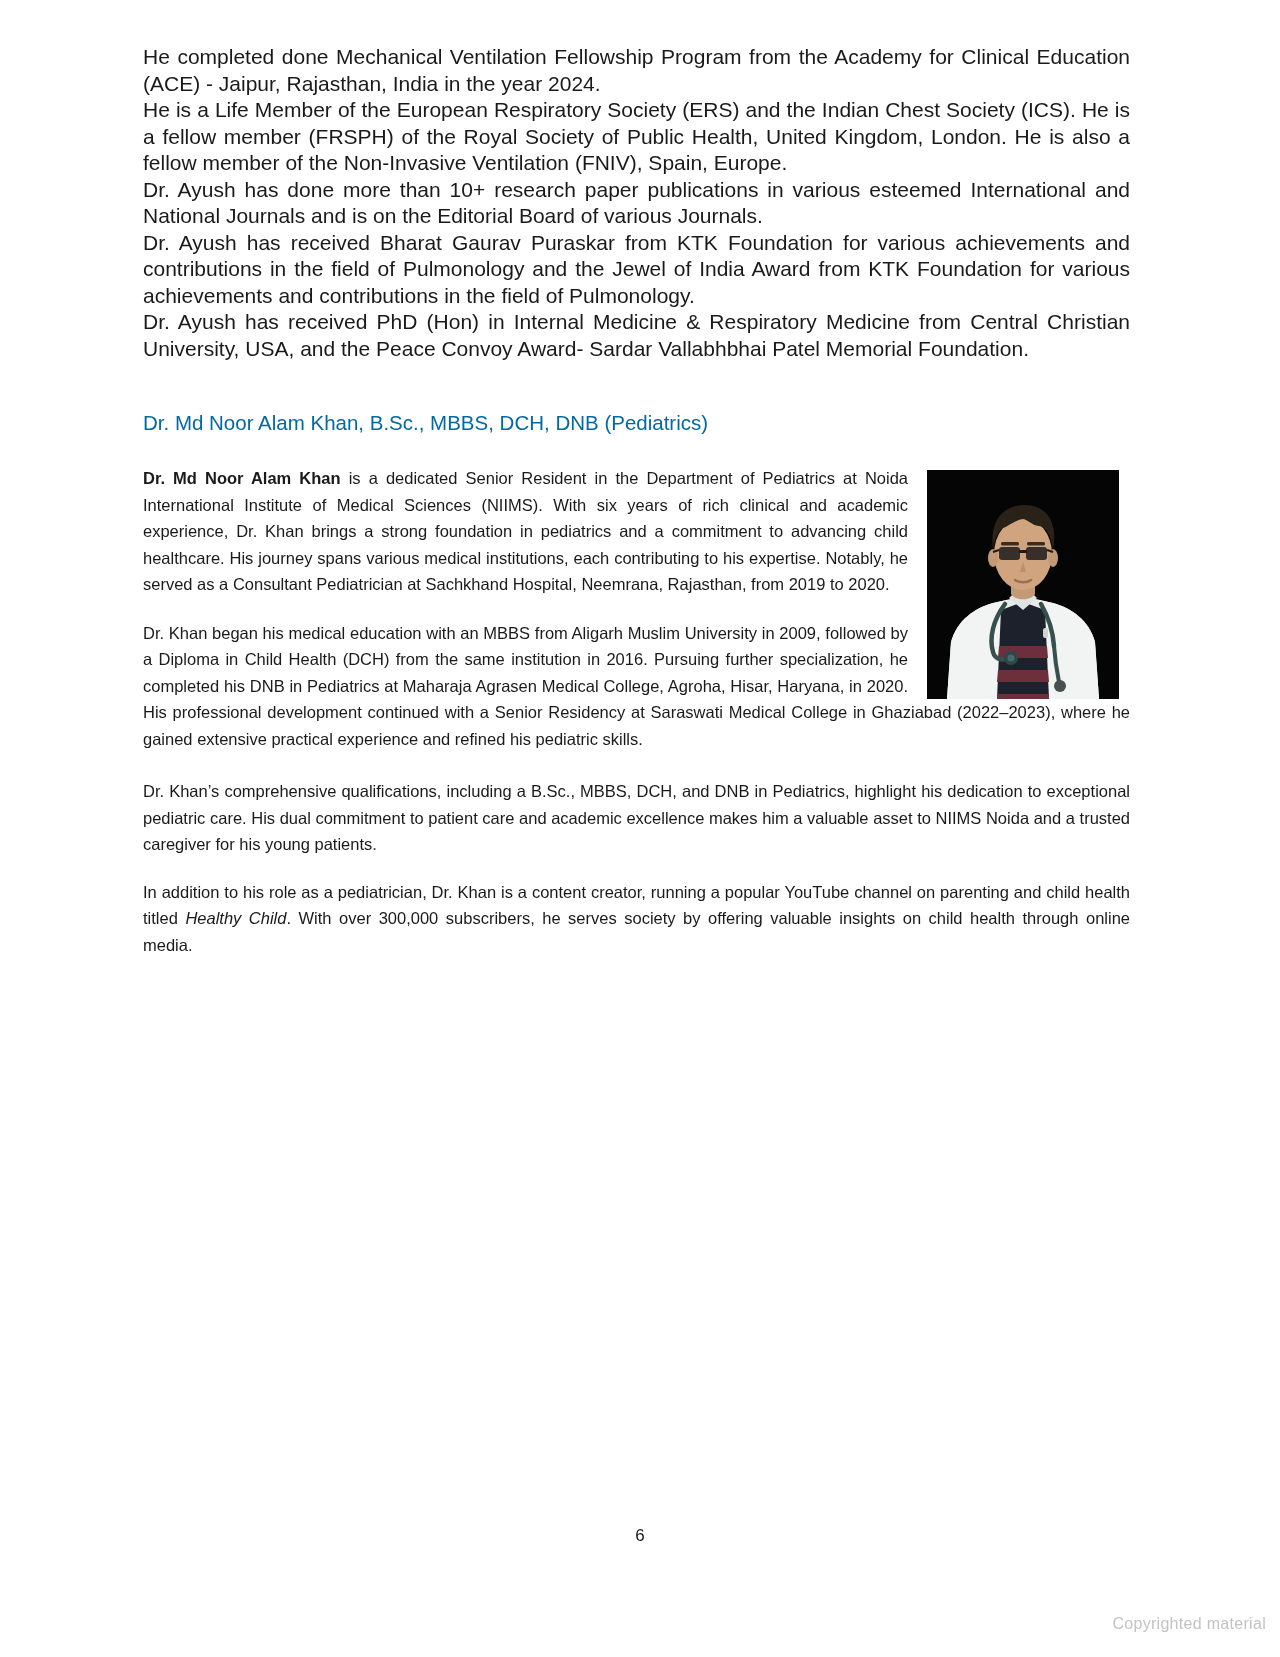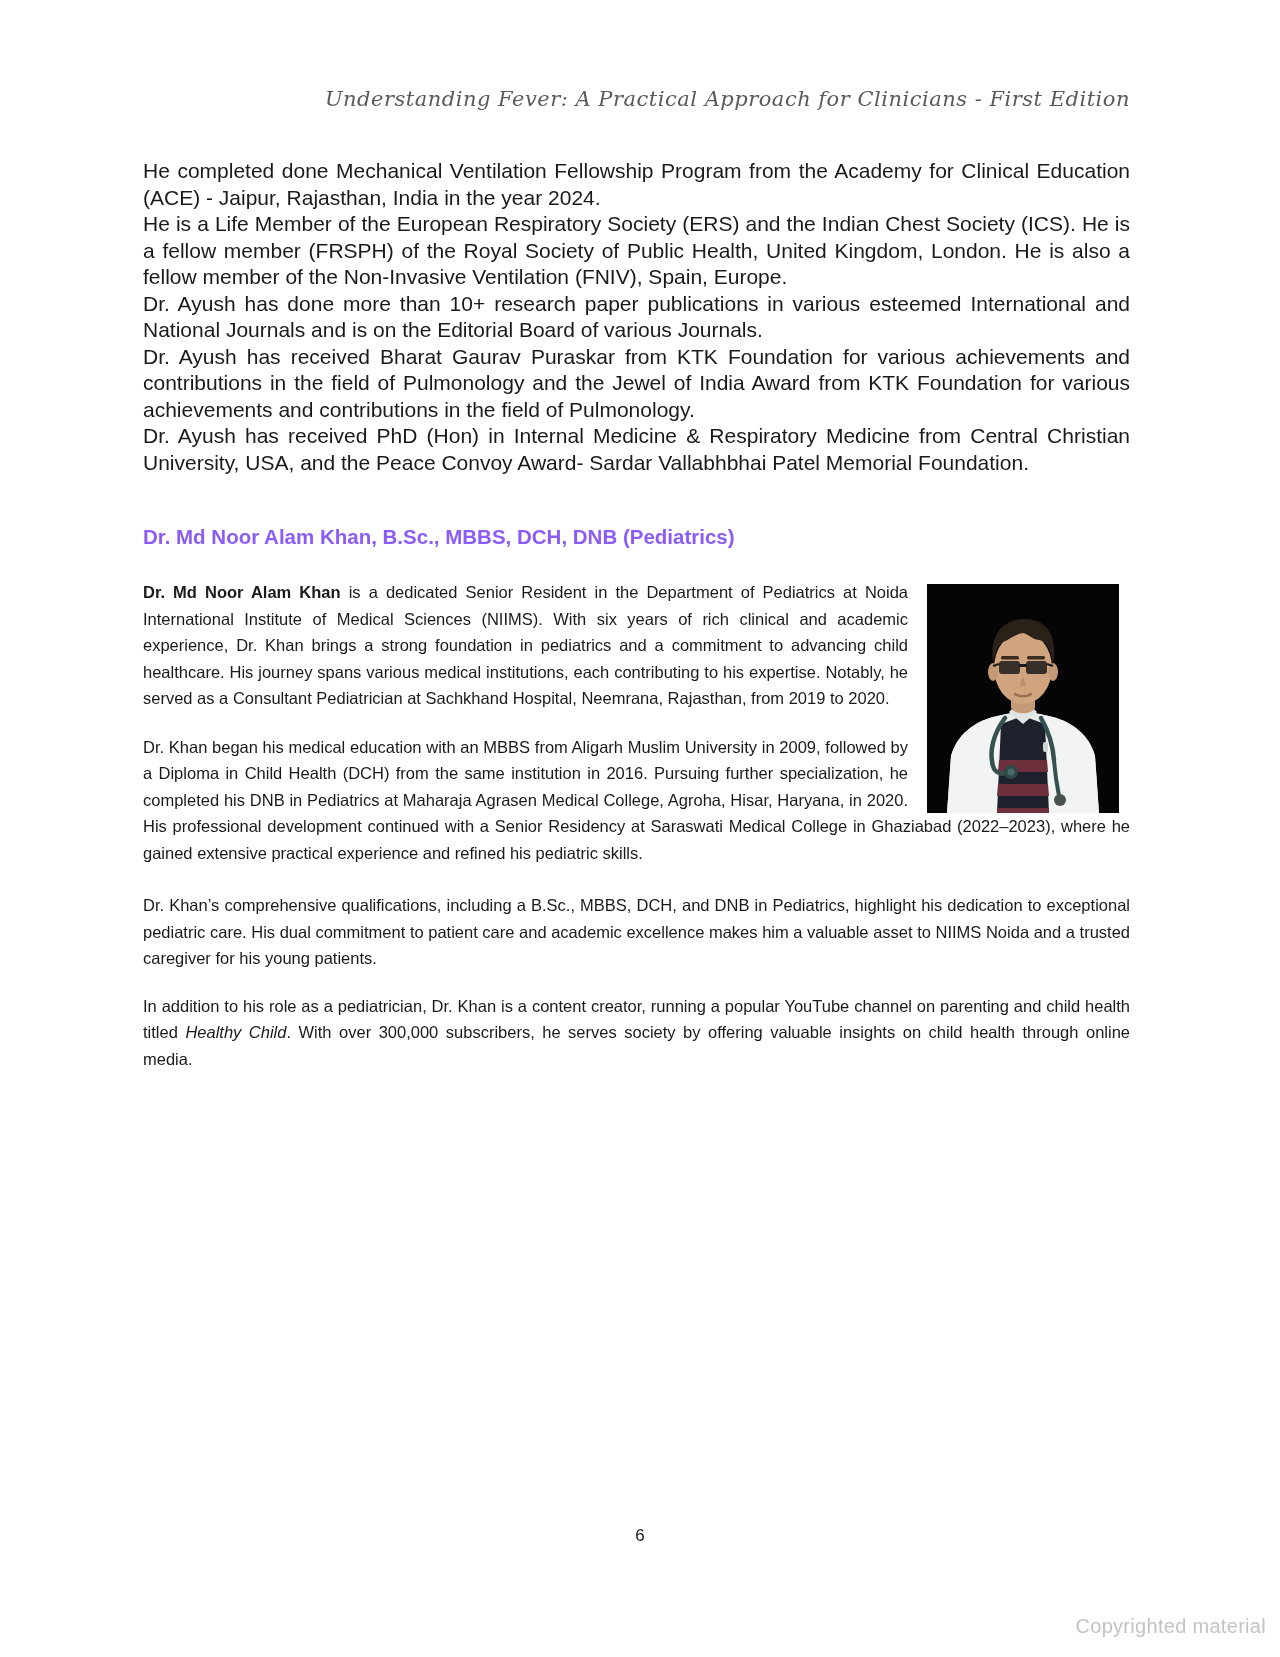--- a/index.html
+++ b/index.html
@@ -29,23 +29,23 @@
   .intro{
     margin-top:44px;
     font-size:21px;
     line-height:26.5px;
     text-align:justify;
   }
   .intro p{margin:0;}
   .section-heading{
     margin-top:47px;
     font-size:20.5px;
-    font-weight:bold;
+    font-weight:normal;
     line-height:28px;
-    color:#8b5cf6;
+    color:#0369a1;
   }
   .bio-block{
     margin-top:0;
     font-size:16.5px;
     line-height:26.5px;
     text-align:justify;
   }
   .bio-wrap{margin-top:28px;}
   .photo-float{
     float:right;
@@ -72,33 +72,32 @@
     top:1526px;left:0;right:0;
     text-align:center;
     font-size:17px;
     color:#1a1a1a;
     line-height:20px;
   }
   .copyright-note{
     position:absolute;
     top:1615px;
     right:14px;
-    font-size:20px;
+    font-size:16px;
     color:#c3c3c3;
     letter-spacing:0.3px;
   }
   .clearfix::after{content:"";display:block;clear:both;}
 </style>
 </head>
 <body>
 
 <div class="page">
   <div class="content">
 
-    <div class="running-head">Understanding Fever: A Practical Approach for Clinicians - First Edition</div>
 
     <div class="intro">
       <p>He completed done Mechanical Ventilation Fellowship Program from the Academy for Clinical Education (ACE) - Jaipur, Rajasthan, India in the year 2024.</p>
       <p>He is a Life Member of the European Respiratory Society (ERS) and the Indian Chest Society (ICS). He is a fellow member (FRSPH) of the Royal Society of Public Health, United Kingdom, London. He is also a fellow member of the Non-Invasive Ventilation (FNIV), Spain, Europe.</p>
       <p>Dr. Ayush has done more than 10+ research paper publications in various esteemed International and National Journals and is on the Editorial Board of various Journals.</p>
       <p>Dr. Ayush has received Bharat Gaurav Puraskar from KTK Foundation for various achievements and contributions in the field of Pulmonology and the Jewel of India Award from KTK Foundation for various achievements and contributions in the field of Pulmonology.</p>
       <p>Dr. Ayush has received PhD (Hon) in Internal Medicine &amp; Respiratory Medicine from Central Christian University, USA, and the Peace Convoy Award- Sardar Vallabhbhai Patel Memorial Foundation.</p>
     </div>
 
     <div class="section-heading">Dr. Md Noor Alam Khan, B.Sc., MBBS, DCH, DNB (Pediatrics)</div>

